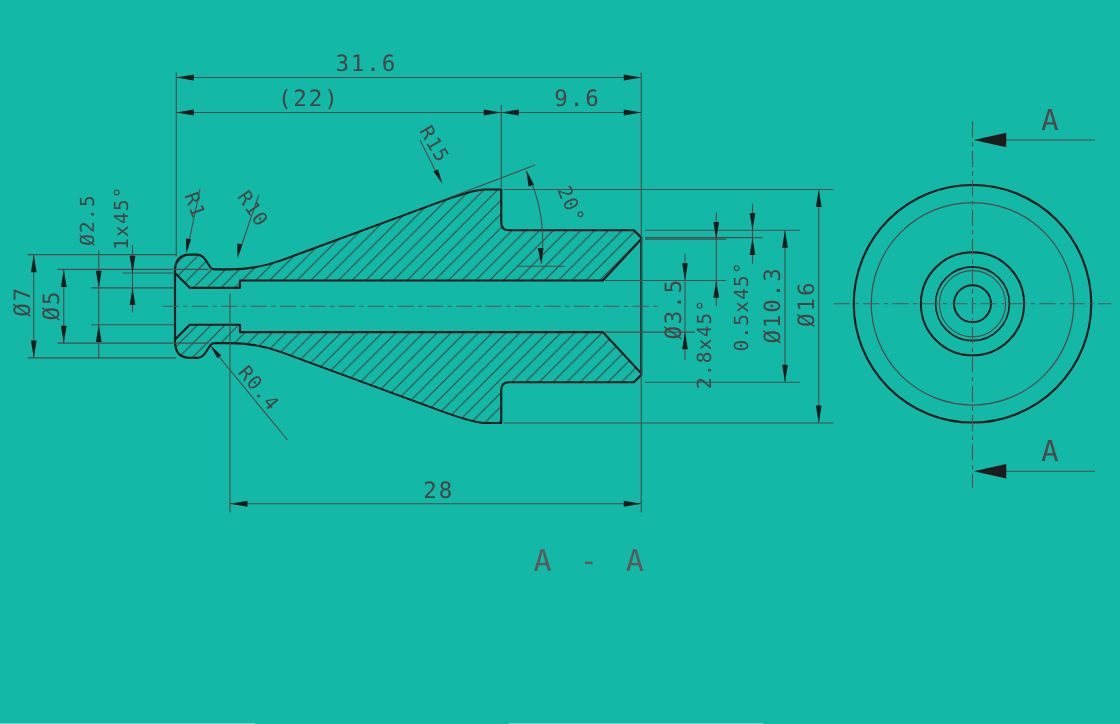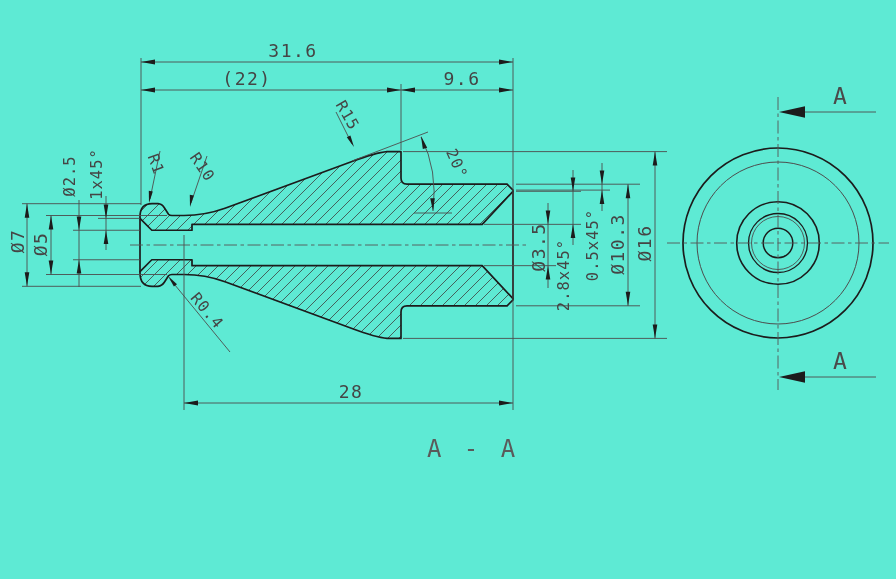--- a/index.html
+++ b/index.html
@@ -1,16 +1,16 @@
 <!DOCTYPE html>
 <html><head>
 <meta charset="utf-8">
 <style>
   html,body{margin:0;padding:0;background:#fff;}
-  .stage{position:relative;width:896px;height:579px;background:#5eead4;overflow:hidden;
+  .stage{position:relative;width:896px;height:579px;background:#14b8a6;overflow:hidden;
          font-family:"DejaVu Sans Mono",monospace;}
   svg{display:block}
   .bold{stroke:#1c1c1c;stroke-width:1.7;fill:none;stroke-linejoin:round;stroke-linecap:round;}
   .thin{stroke:#4d4d4d;stroke-width:0.9;fill:none;stroke-linecap:butt;}
   .cl{stroke:#555;stroke-width:0.9;fill:none;stroke-dasharray:13 3.5 3.5 3.5;}
   .arr{fill:#1c1c1c;stroke:none;}
   .dim{font-family:"DejaVu Sans Mono",monospace;font-size:18px;fill:#454545;letter-spacing:1.5px;}
   .dim-s{font-family:"DejaVu Sans Mono",monospace;font-size:15.5px;fill:#454545;letter-spacing:1px;}
   .lbl{font-family:"DejaVu Sans Mono",monospace;font-size:23px;fill:#4a4a4a;letter-spacing:2px;}
   .ttl{font-family:"DejaVu Sans Mono",monospace;font-size:24px;fill:#5a5a5a;letter-spacing:4px;}

